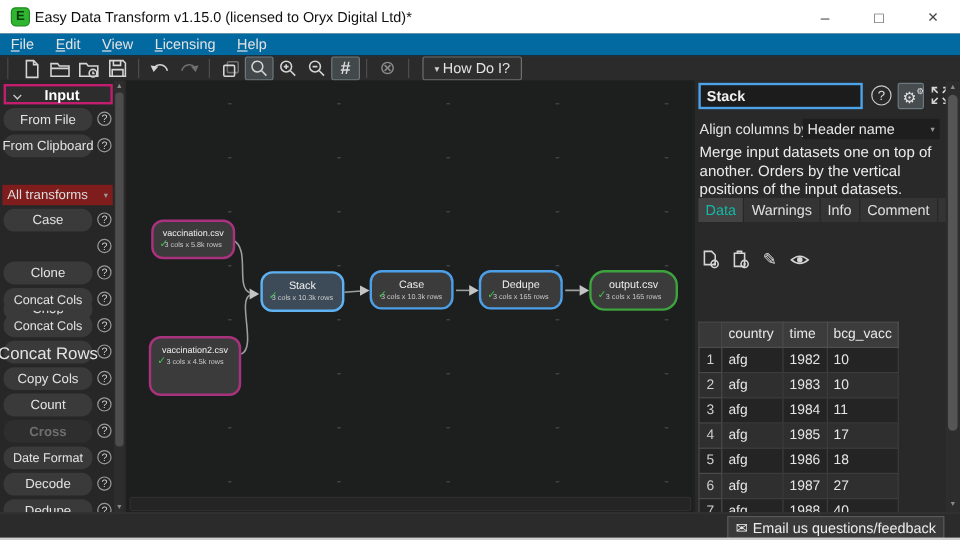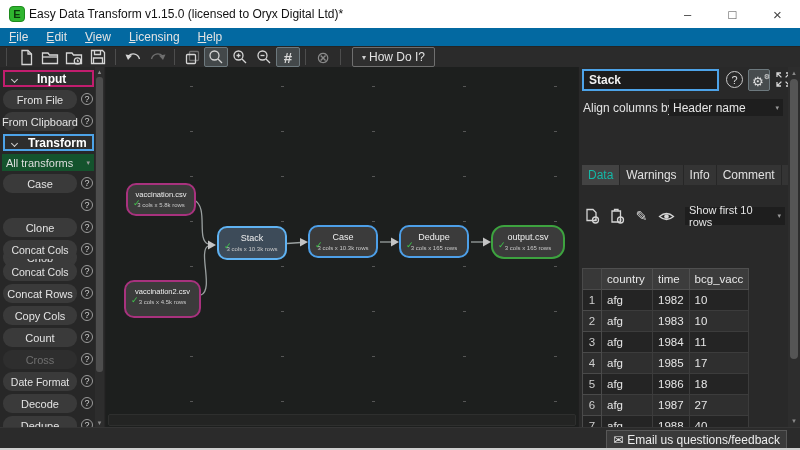--- a/index.html
+++ b/index.html
@@ -49,21 +49,21 @@
     transform:rotate(-45deg); display:inline-block; }
   .hdr-input { top:3px; border:2px solid #c21d6e; }
   .hdr-transform { top:67px; border:2px solid #4da3e8; }
   .side-btn { position:absolute; left:3px; width:74px; height:19px; background:#3a3a3a;
     border-radius:9px; color:#e3e3e3; font-size:11px; display:flex; align-items:center;
     justify-content:center; white-space:nowrap; }
   .side-btn.disabled { background:#2e2e2e; color:#6f6f6f; }
   .qmark { position:absolute; width:12px; height:12px; border:1px solid #9a9a9a; border-radius:50%;
     color:#cfcfcf; font-size:9px; display:flex; align-items:center; justify-content:center;
     left:81px; }
-  .filter-box { position:absolute; left:2px; top:87px; width:92px; height:17px; background:#14532d;
+  .filter-box { position:absolute; left:2px; top:87px; width:92px; height:17px; background:#7f1d1d;
     color:#dedede; font-size:11px; display:flex; align-items:center; padding:0 4px; }
   .filter-box .arr { margin-left:auto; font-size:7px; color:#9a9a9a; }
   .side-scroll { position:absolute; right:1px; top:0; width:9px; height:360px; background:#2d2d2d; }
   .side-scroll .thumb { position:absolute; left:1px; top:10px; width:7px; height:295px;
     background:#4d4d4d; border-radius:3px; }
   .scroll-arrow { position:absolute; left:0; width:9px; height:9px; color:#8a8a8a; font-size:6px;
     display:flex; align-items:center; justify-content:center; }
 
   
   .canvas { position:absolute; left:105px; top:67px; width:473px; height:360px; background:#1d1f1e;
@@ -250,46 +250,42 @@
   <div class="sidebar">
     <div class="side-header hdr-input">
       <span class="chev"></span>
       <span style="margin-left:14px;">Input</span>
     </div>
     <div class="side-btn" style="top:23px;">From File</div>
     <div class="qmark" style="top:26px;">?</div>
     <div class="side-btn" style="top:45px; font-size:11px;">From Clipboard</div>
     <div class="qmark" style="top:48px;">?</div>
 
-    <div class="side-header hdr-transform">
-      <span class="chev"></span>
-      <span style="margin-left:5px;">Transform</span>
-    </div>
     <div class="filter-box">
       <span>All transforms</span>
       <span class="arr">▾</span>
     </div>
 
     <div class="side-btn" style="top:107px;">Case</div>
     <div class="qmark" style="top:110px;">?</div>
     <div class="side-btn" style="top:145px;margin-top:36px;">Chop</div>
     <div class="qmark" style="top:132px;">?</div>
     <div class="side-btn" style="top:151px;">Clone</div>
     <div class="qmark" style="top:154px;">?</div>
     <div class="side-btn" style="top:173px; font-size:10.5px;">Concat Cols</div>
     <div class="qmark" style="top:176px;">?</div>
     <div class="side-btn" style="top:195px; font-size:10.5px;">Concat Cols</div>
     <div class="qmark" style="top:198px;">?</div>
-    <div class="side-btn" style="top:217px; font-size:11px;">Concat Rows</div>
+    <div class="side-btn" style="top:217px; font-size:14px;">Concat Rows</div>
     <div class="qmark" style="top:220px;">?</div>
     <div class="side-btn" style="top:239px;">Copy Cols</div>
     <div class="qmark" style="top:242px;">?</div>
     <div class="side-btn" style="top:261px;">Count</div>
     <div class="qmark" style="top:264px;">?</div>
-    <div class="side-btn disabled" style="top:283px;">Cross</div>
+    <div class="side-btn disabled" style="top:283px;font-weight:bold;">Cross</div>
     <div class="qmark" style="top:286px;">?</div>
     <div class="side-btn" style="top:305px; font-size:10.5px;">Date Format</div>
     <div class="qmark" style="top:308px;">?</div>
     <div class="side-btn" style="top:327px;">Decode</div>
     <div class="qmark" style="top:330px;">?</div>
     <div class="side-btn" style="top:349px;">Dedupe</div>
     <div class="qmark" style="top:352px;">?</div>
 
     <div class="side-scroll">
       <div class="scroll-arrow" style="top:0;">▲</div>
@@ -309,21 +305,21 @@
       <polygon points="285,170.5 293,175 285,179.5" fill="#c4c4c4"></polygon>
       <path d="M365 175 L377 175" stroke="#9aa0a0" stroke-width="1.3" fill="none"></path>
       <polygon points="377,170.5 385,175 377,179.5" fill="#c4c4c4"></polygon>
     </svg>
 
     <div class="node node-input" style="left:20px; top:116px; width:70px; height:33px;">
       <div class="nlabel" style="font-size:7.5px;">vaccination.csv</div>
       <div class="nsub">3 cols x 5.8k rows</div>
       <div class="ncheck">✓</div>
     </div>
-    <div class="node node-input" style="left:18px; top:213px; width:77px; height:38px;">
+    <div class="node node-input" style="left:18px; top:213px; width:77px; height:50px;">
       <div class="nlabel" style="font-size:7.5px;">vaccination2.csv</div>
       <div class="nsub">3 cols x 4.5k rows</div>
       <div class="ncheck">✓</div>
     </div>
     <div class="node node-transform node-selected" style="left:111px; top:159px; width:70px; height:34px;">
       <div class="nlabel">Stack</div>
       <div class="nsub">3 cols x 10.3k rows</div>
       <div class="ncheck">✓</div>
     </div>
     <div class="node node-transform" style="left:202px; top:158px; width:70px; height:33px;">
@@ -361,20 +357,21 @@
     </div>
 
     <div class="align-row">
       <span>Align columns by:</span>
       <div class="align-dd">
         <span>Header name</span>
         <span class="arr">▾</span>
       </div>
     </div>
 
+    <div class="desc">Merge input datasets one on top of another. Orders by the vertical positions of the input datasets.</div>
 
     <div class="tabs">
       <div class="tab active">Data</div>
       <div class="tab">Warnings</div>
       <div class="tab">Info</div>
       <div class="tab">Comment</div>
       <div class="tab">Results</div>
     </div>
 
 
@@ -395,24 +392,20 @@
           </svg>
       </div>
       <div class="ir-icon">✎</div>
       <div class="ir-icon">
         <svg width="17" height="13" viewBox="0 0 17 13">
             <path class="st" d="M1.5 6.5 Q8.5 0.5 15.5 6.5 Q8.5 12.5 1.5 6.5 Z"></path>
             <circle class="stf" cx="8.5" cy="6.5" r="2.3"></circle>
           </svg>
       </div>
     </div>
-    <div class="rows-dd">
-      <span>Show first 10 rows</span>
-      <span class="arr">▾</span>
-    </div>
 
     <table class="rtable">
       <tbody>
           <tr>
         <th class="rownum"></th>
         <th class="col-country">country</th>
         <th class="col-time">time</th>
         <th class="col-bcg">bcg_vacc</th>
       </tr>
       <tr class="odd">

